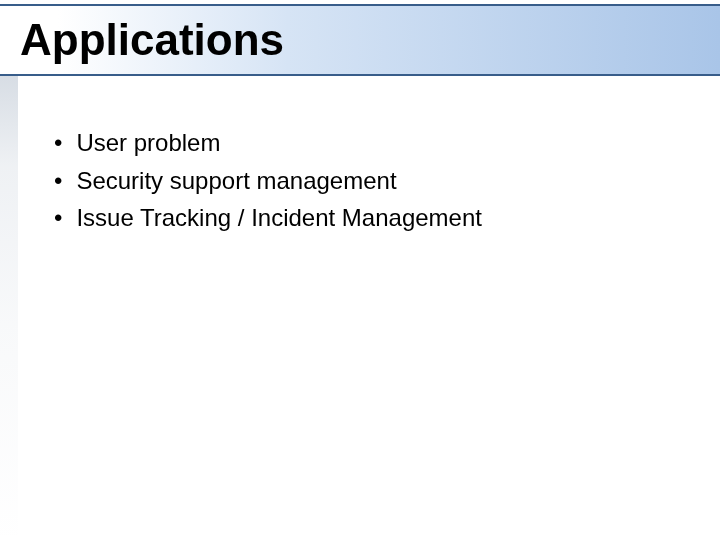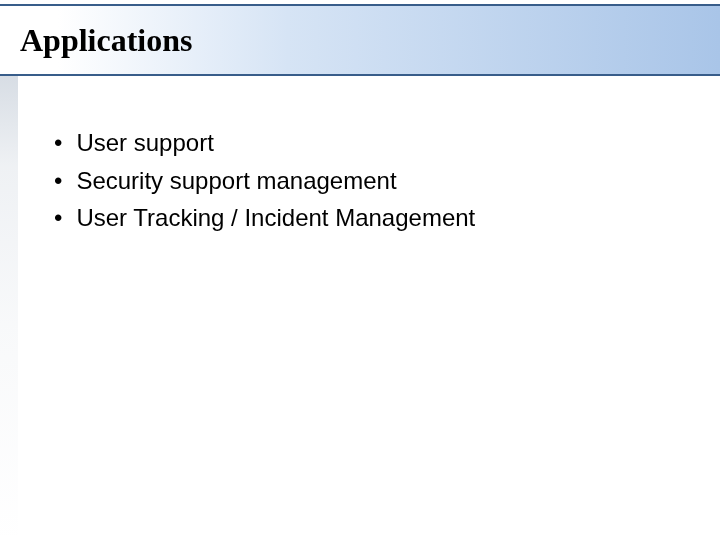--- a/index.html
+++ b/index.html
@@ -21,24 +21,23 @@
       height: 72px;
       background: linear-gradient(to right, #ffffff 0%, #ffffff 8%, #d6e4f5 40%, #a9c5e8 100%);
       border-top: 2px solid #385d8a;
       border-bottom: 2px solid #385d8a;
       display: flex;
       align-items: center;
       padding-left: 20px;
       margin-top: 4px;
     }
     .title-text {
-      font-size: 32px;
+      font-size: 44px;
       font-weight: bold;
       color: #000000;
-      font-family: Liberation Serif, serif;
     }
     .left-accent {
       position: absolute;
       left: 0;
       top: 0;
       bottom: 0;
       width: 18px;
       background: linear-gradient(to bottom,
         rgba(120,140,165,0.0) 0%,
         rgba(120,140,165,0.35) 8%,
@@ -74,25 +73,25 @@
 
 <div class="slide">
   <div class="left-accent"></div>
   <div class="title-bar">
     <div class="title-text">Applications</div>
   </div>
   <div class="content">
     <ul class="bullet-list">
       <li class="bullet-item">
         <span class="bullet-dot">•</span>
-        <span>User support</span>
+        <span>User problem</span>
       </li>
       <li class="bullet-item">
         <span class="bullet-dot">•</span>
         <span>Security support management</span>
       </li>
       <li class="bullet-item">
         <span class="bullet-dot">•</span>
-        <span>User Tracking / Incident Management</span>
+        <span>Issue Tracking / Incident Management</span>
       </li>
     </ul>
   </div>
 </div>
 
 </body></html>

